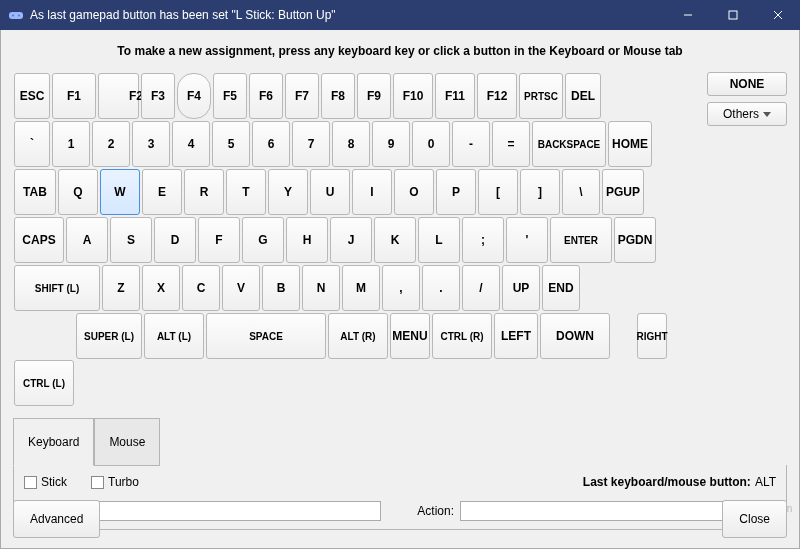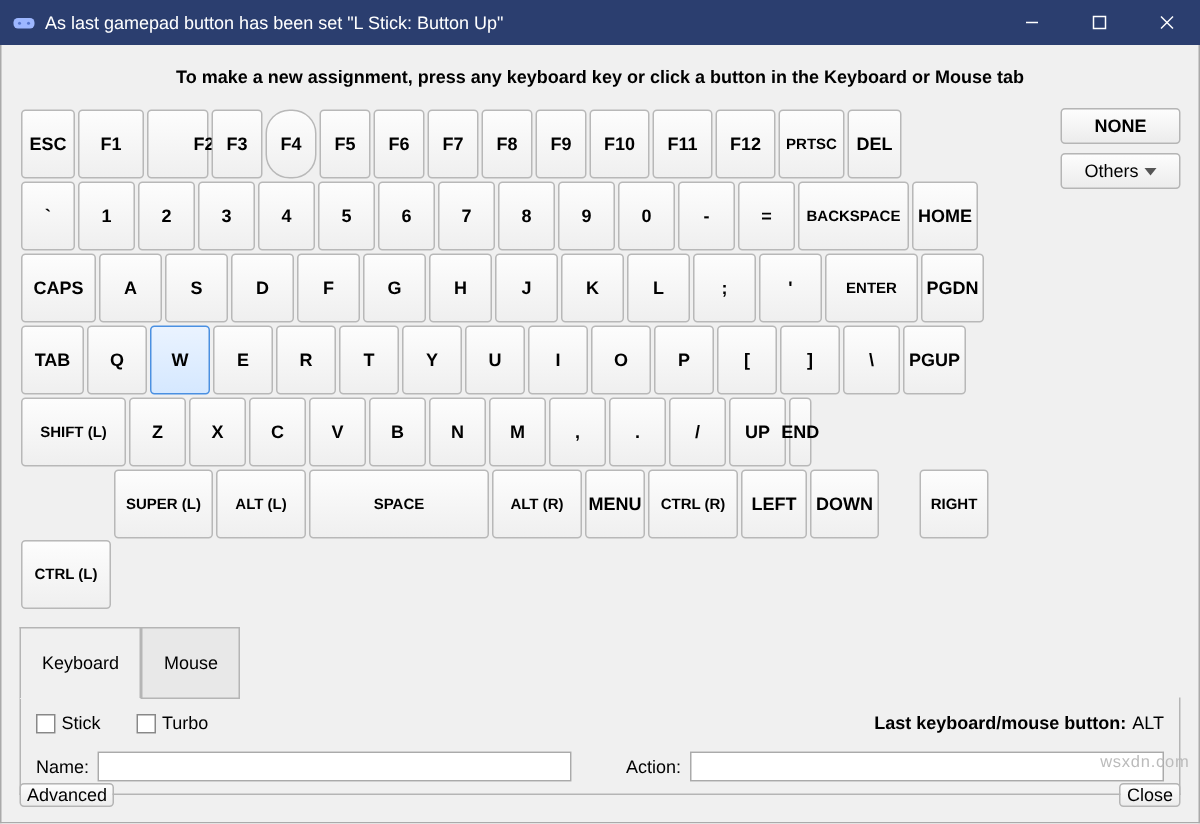--- a/index.html
+++ b/index.html
@@ -111,21 +111,21 @@
   .txt {
     height: 20px; border: 1px solid #aaa; background: #fff; font-size: 12px;
     padding: 0 4px;
   }
   .txt.name { flex: 1; max-width: 350px; }
   .txt.action { flex: 1; }
   .footer {
     display: flex; justify-content: space-between;
     position: absolute; left: 12px; right: 12px; bottom: 10px;
   }
-  .footer .btn { height: 16px; padding: 0 4px; font-weight: normal; }
+  .footer .btn { height: 38px; padding: 0 16px; font-weight: normal; }
   .caret-down {
     width: 0; height: 0; border-left: 4px solid transparent;
     border-right: 4px solid transparent; border-top: 5px solid #555;
   }
   .watermark {
     position: absolute; right: 6px; bottom: 34px;
     font-size: 11px; color: #bbb; letter-spacing: .5px;
   }
 </style>
 </head>
@@ -195,78 +195,78 @@
             <div class="key" style="width: 38px;">7</div>
             <div class="key" style="width: 38px;">8</div>
             <div class="key" style="width: 38px;">9</div>
             <div class="key" style="width: 38px;">0</div>
             <div class="key" style="width: 38px;">-</div>
             <div class="key" style="width: 38px;">=</div>
             <div class="key sm" style="width: 74px;">BACKSPACE</div>
             <div class="key" style="width: 44px;">HOME</div>
           </div>
           <div class="krow">
-            <div class="key" style="width: 50px;">CAPS</div>
-            <div class="key" style="width: 42px;">A</div>
-            <div class="key" style="width: 42px;">S</div>
-            <div class="key" style="width: 42px;">D</div>
-            <div class="key" style="width: 42px;">F</div>
-            <div class="key" style="width: 42px;">G</div>
-            <div class="key" style="width: 42px;">H</div>
-            <div class="key" style="width: 42px;">J</div>
-            <div class="key" style="width: 42px;">K</div>
-            <div class="key" style="width: 42px;">L</div>
-            <div class="key" style="width: 42px;">;</div>
-            <div class="key" style="width: 42px;">'</div>
-            <div class="key sm" style="width: 62px;">ENTER</div>
-            <div class="key" style="width: 42px;">PGDN</div>
-          </div>
-          <div class="krow">
             <div class="key" style="width: 42px;">TAB</div>
             <div class="key" style="width: 40px;">Q</div>
             <div class="key selected" style="width: 40px;">W</div>
             <div class="key" style="width: 40px;">E</div>
             <div class="key" style="width: 40px;">R</div>
             <div class="key" style="width: 40px;">T</div>
             <div class="key" style="width: 40px;">Y</div>
             <div class="key" style="width: 40px;">U</div>
             <div class="key" style="width: 40px;">I</div>
             <div class="key" style="width: 40px;">O</div>
             <div class="key" style="width: 40px;">P</div>
             <div class="key" style="width: 40px;">[</div>
             <div class="key" style="width: 40px;">]</div>
             <div class="key" style="width: 38px;">\</div>
             <div class="key" style="width: 42px;">PGUP</div>
           </div>
           <div class="krow">
-            <div class="key sm" style="width: 70px;">SHIFT (L)</div>
+            <div class="key" style="width: 50px;">CAPS</div>
+            <div class="key" style="width: 42px;">A</div>
+            <div class="key" style="width: 42px;">S</div>
+            <div class="key" style="width: 42px;">D</div>
+            <div class="key" style="width: 42px;">F</div>
+            <div class="key" style="width: 42px;">G</div>
+            <div class="key" style="width: 42px;">H</div>
+            <div class="key" style="width: 42px;">J</div>
+            <div class="key" style="width: 42px;">K</div>
+            <div class="key" style="width: 42px;">L</div>
+            <div class="key" style="width: 42px;">;</div>
+            <div class="key" style="width: 42px;">'</div>
+            <div class="key sm" style="width: 62px;">ENTER</div>
+            <div class="key" style="width: 42px;">PGDN</div>
+          </div>
+          <div class="krow">
+            <div class="key sm" style="width: 86px;">SHIFT (L)</div>
             <div class="key" style="width: 38px;">Z</div>
             <div class="key" style="width: 38px;">X</div>
             <div class="key" style="width: 38px;">C</div>
             <div class="key" style="width: 38px;">V</div>
             <div class="key" style="width: 38px;">B</div>
             <div class="key" style="width: 38px;">N</div>
             <div class="key" style="width: 38px;">M</div>
             <div class="key" style="width: 38px;">,</div>
             <div class="key" style="width: 38px;">.</div>
             <div class="key" style="width: 38px;">/</div>
             <div class="key" style="width: 38px;">UP</div>
-            <div class="key" style="width: 15px;">END</div>
+            <div class="key" style="width: 38px;">END</div>
           </div>
           <div class="krow">
             <div class="key sm" style="width: 60px; margin-top: 48px;">CTRL (L)</div>
             <div class="key sm" style="width: 66px;">SUPER (L)</div>
             <div class="key sm" style="width: 60px;">ALT (L)</div>
             <div class="key sm" style="width: 120px;">SPACE</div>
             <div class="key sm" style="width: 60px;">ALT (R)</div>
             <div class="key" style="width: 40px;">MENU</div>
             <div class="key sm" style="width: 60px;">CTRL (R)</div>
             <div class="key" style="width: 44px;">LEFT</div>
-            <div class="key" style="width: 46px;">DOWN</div>
-            <div class="key sm" style="width: 46px; margin-left: 26px;">RIGHT</div>
+            <div class="key" style="width: 70px;">DOWN</div>
+            <div class="key sm" style="width: 30px; margin-left: 26px;">RIGHT</div>
           </div>
         </div>
     </div>
     <div class="side-col">
       <div class="btn">NONE</div>
       <div class="btn others">
         <span>Others</span>
         <span class="caret-down"></span>
       </div>
     </div>

